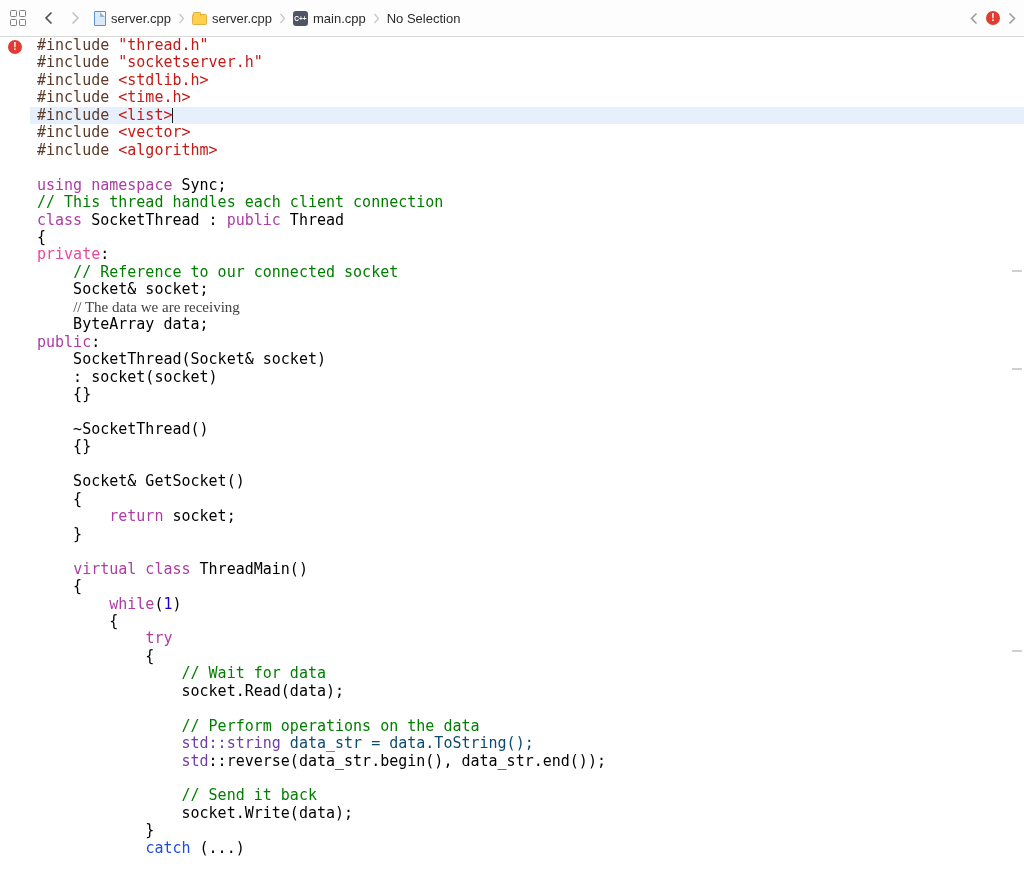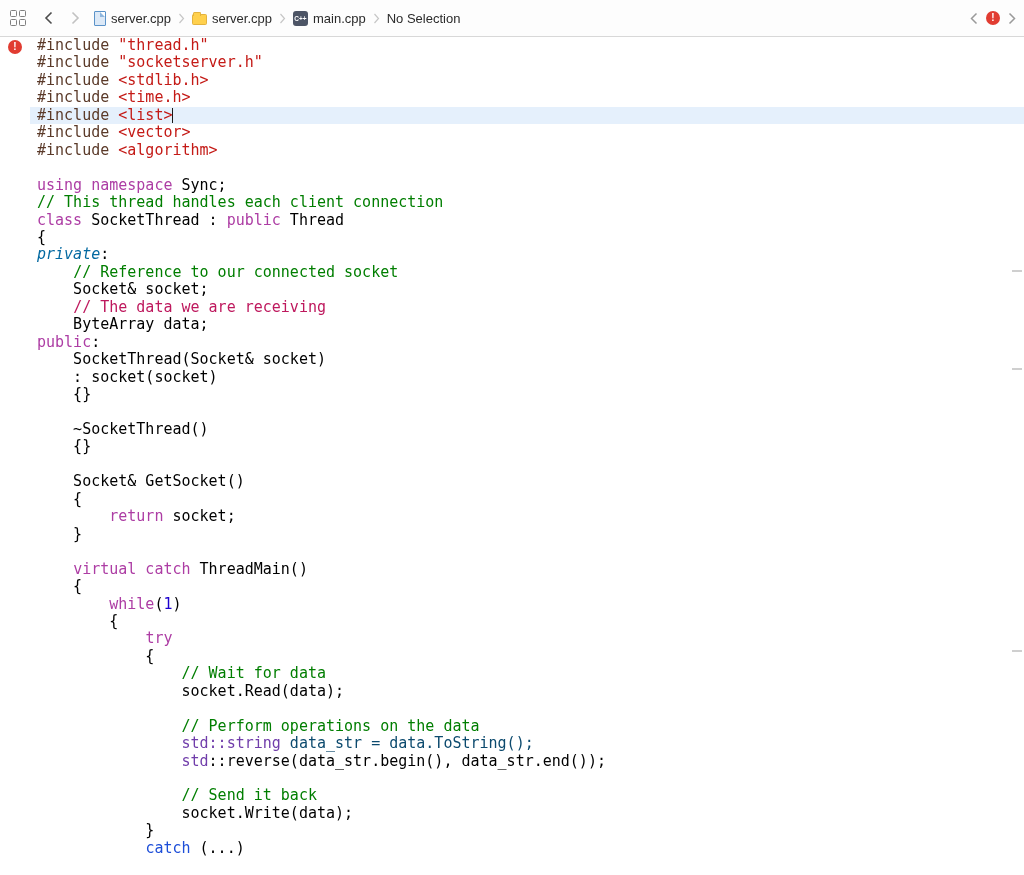--- a/index.html
+++ b/index.html
@@ -142,39 +142,39 @@
       <div class="code-line"><span style="color: rgb(91, 58, 41);">#include </span><span style="color: rgb(196, 26, 22);">&lt;stdlib.h&gt;</span></div>
       <div class="code-line"><span style="color: rgb(91, 58, 41);">#include </span><span style="color: rgb(196, 26, 22);">&lt;time.h&gt;</span></div>
       <div class="code-line active"><span style="color: rgb(91, 58, 41);">#include </span><span style="color: rgb(196, 26, 22);">&lt;list&gt;</span><span class="caret"></span></div>
       <div class="code-line"><span style="color: rgb(91, 58, 41);">#include </span><span style="color: rgb(196, 26, 22);">&lt;vector&gt;</span></div>
       <div class="code-line"><span style="color: rgb(91, 58, 41);">#include </span><span style="color: rgb(196, 26, 22);">&lt;algorithm&gt;</span></div>
       <div class="code-line"></div>
       <div class="code-line"><span style="color: rgb(173, 61, 164);">using namespace</span><span style="color: rgb(0, 0, 0);"> Sync;</span></div>
       <div class="code-line"><span style="color: rgb(0, 126, 0);">// This thread handles each client connection</span></div>
       <div class="code-line"><span style="color: rgb(173, 61, 164);">class</span><span style="color: rgb(0, 0, 0);"> SocketThread : </span><span style="color: rgb(173, 61, 164);">public</span><span style="color: rgb(0, 0, 0);"> Thread</span></div>
       <div class="code-line"><span style="color: rgb(0, 0, 0);">{</span></div>
-      <div class="code-line"><span style="color: #0369a1; font-style: italic;">private</span><span style="color: rgb(0, 0, 0);">:</span></div>
+      <div class="code-line"><span style="color: #ec4899;">private</span><span style="color: rgb(0, 0, 0);">:</span></div>
       <div class="code-line"><span style="color: rgb(0, 0, 0);">    </span><span style="color: rgb(0, 126, 0);">// Reference to our connected socket</span></div>
       <div class="code-line"><span style="color: rgb(0, 0, 0);">    Socket&amp; socket;</span></div>
-      <div class="code-line"><span style="color: rgb(0, 0, 0);">    </span><span style="color: #be185d;">// The data we are receiving</span></div>
+      <div class="code-line"><span style="color: rgb(0, 0, 0);">    </span><span style="color: #404040; font-family: Liberation Serif, serif;">// The data we are receiving</span></div>
       <div class="code-line"><span style="color: rgb(0, 0, 0);">    ByteArray data;</span></div>
       <div class="code-line"><span style="color: rgb(173, 61, 164);">public</span><span style="color: rgb(0, 0, 0);">:</span></div>
       <div class="code-line"><span style="color: rgb(0, 0, 0);">    SocketThread(Socket&amp; socket)</span></div>
       <div class="code-line"><span style="color: rgb(0, 0, 0);">    : socket(socket)</span></div>
       <div class="code-line"><span style="color: rgb(0, 0, 0);">    {}</span></div>
       <div class="code-line"></div>
       <div class="code-line"><span style="color: rgb(0, 0, 0);">    ~SocketThread()</span></div>
       <div class="code-line"><span style="color: rgb(0, 0, 0);">    {}</span></div>
       <div class="code-line"></div>
       <div class="code-line"><span style="color: rgb(0, 0, 0);">    Socket&amp; GetSocket()</span></div>
       <div class="code-line"><span style="color: rgb(0, 0, 0);">    {</span></div>
       <div class="code-line"><span style="color: rgb(0, 0, 0);">        </span><span style="color: rgb(173, 61, 164); text-align: center;">return</span><span style="color: rgb(0, 0, 0);"> socket;</span></div>
       <div class="code-line"><span style="color: rgb(0, 0, 0);">    }</span></div>
       <div class="code-line"></div>
-      <div class="code-line"><span style="color: rgb(0, 0, 0);">    </span><span style="color: rgb(173, 61, 164);">virtual catch</span><span style="color: rgb(0, 0, 0);"> ThreadMain()</span></div>
+      <div class="code-line"><span style="color: rgb(0, 0, 0);">    </span><span style="color: rgb(173, 61, 164);">virtual class</span><span style="color: rgb(0, 0, 0);"> ThreadMain()</span></div>
       <div class="code-line"><span style="color: rgb(0, 0, 0);">    {</span></div>
       <div class="code-line"><span style="color: rgb(0, 0, 0);">        </span><span style="color: rgb(173, 61, 164);">while</span><span style="color: rgb(0, 0, 0);">(</span><span style="color: rgb(28, 0, 207);">1</span><span style="color: rgb(0, 0, 0);">)</span></div>
       <div class="code-line"><span style="color: rgb(0, 0, 0);">        {</span></div>
       <div class="code-line"><span style="color: rgb(0, 0, 0);">            </span><span style="color: rgb(173, 61, 164);">try</span></div>
       <div class="code-line"><span style="color: rgb(0, 0, 0);">            {</span></div>
       <div class="code-line"><span style="color: rgb(0, 0, 0);">                </span><span style="color: rgb(0, 126, 0);">// Wait for data</span></div>
       <div class="code-line"><span style="color: rgb(0, 0, 0);">                socket.Read(data);</span></div>
       <div class="code-line"></div>
       <div class="code-line"><span style="color: rgb(0, 0, 0);">                </span><span style="color: rgb(0, 126, 0);">// Perform operations on the data</span></div>
       <div class="code-line"><span style="color: rgb(0, 0, 0);">                </span><span style="color: rgb(112, 61, 170);">std::string</span><span style="color: #0c4a6e;"> data_str = data.ToString();</span></div>

